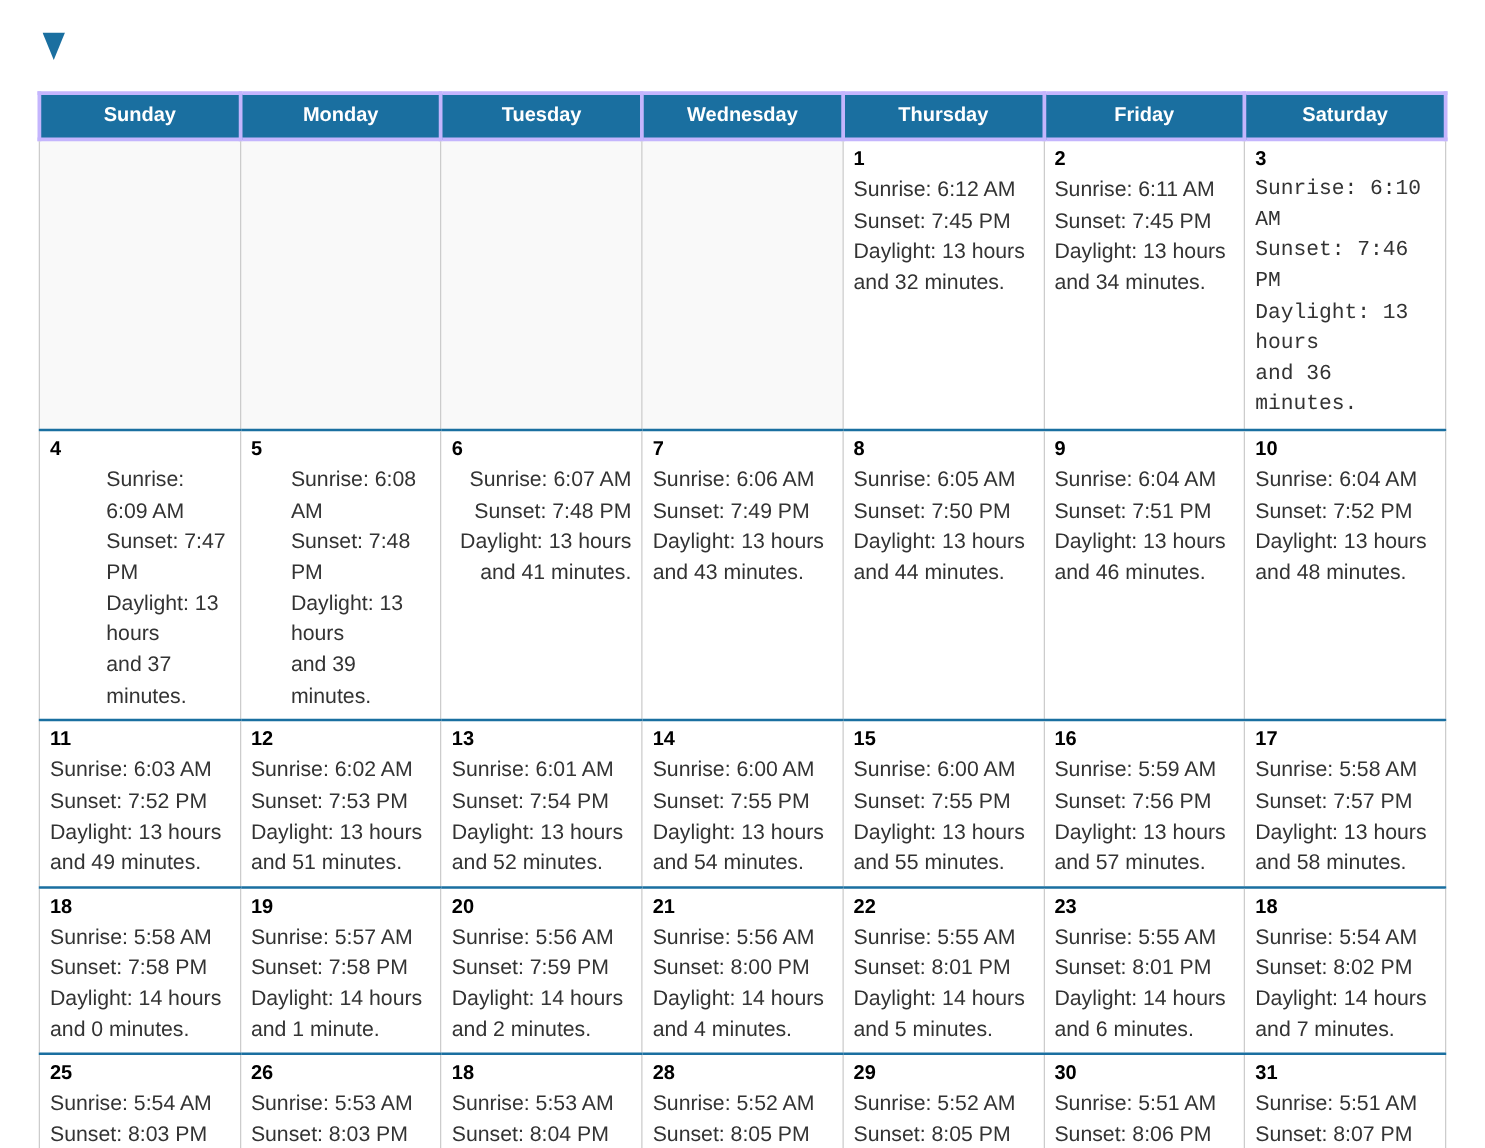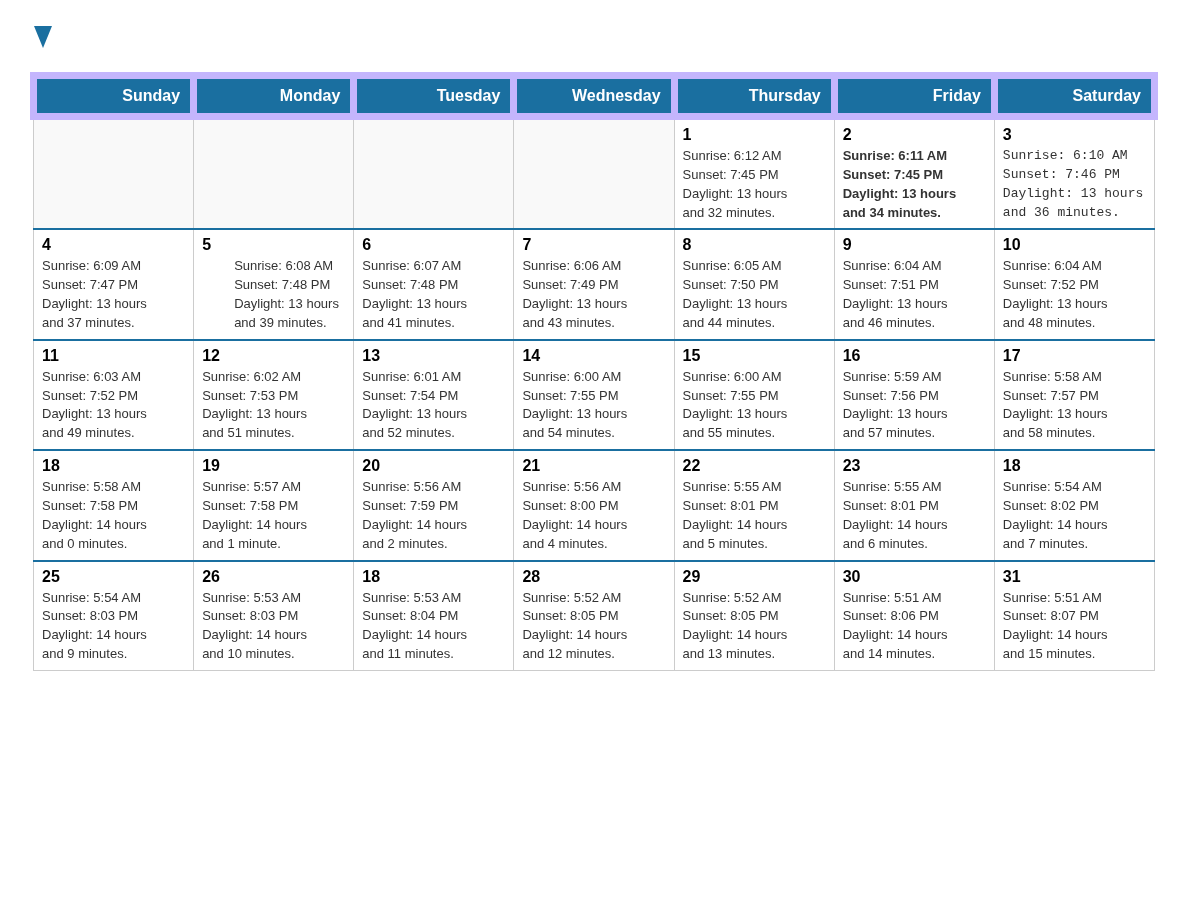--- a/index.html
+++ b/index.html
@@ -35,41 +35,41 @@
       width: 100%;
       border-collapse: collapse;
       border: 1px solid #aaa;
     }
     .calendar th {
       background-color: #1a6fa0;
       color: #fff;
       font-size: 16px;
       font-weight: bold;
       padding: 8px 10px;
-      text-align: right;
-      border: 7px solid #c4b5fd;
+      text-align: center;
+      border: 3px solid #c4b5fd;
     }
     .calendar td {
       vertical-align: top;
       padding: 6px 8px;
       border: 1px solid #ccc;
       width: calc(100% / 7);
       min-height: 100px;
       font-size: 13px;
       color: #333;
     }
     .day-number {
       font-size: 16px;
       font-weight: bold;
       color: #000;
       display: block;
       margin-bottom: 3px;
     }
     .day-info {
-      font-size: 13px;
+      font-size: 17px;
       color: #333;
       line-height: 1.45;
     }
     .empty-cell {
       background: #f9f9f9;
     }
     tr.week-row td {
       border-top: 2px solid #1a6fa0;
     }
     .logo-container {
@@ -128,51 +128,51 @@
         <td class="empty-cell"></td>
         <td>
           <span class="day-number">1</span>
           <div class="day-info" style="white-space: pre-line;">Sunrise: 6:12 AM
 Sunset: 7:45 PM
 Daylight: 13 hours
 and 32 minutes.</div>
         </td>
         <td>
           <span class="day-number">2</span>
-          <div class="day-info" style="white-space: pre-line; font-weight: bold;">Sunrise: 6:11 AM
+          <div class="day-info" style="white-space: pre-line;">Sunrise: 6:11 AM
 Sunset: 7:45 PM
 Daylight: 13 hours
 and 34 minutes.</div>
         </td>
         <td>
           <span class="day-number">3</span>
           <div class="day-info" style="white-space: pre-line; font-family: Liberation Mono, monospace;">Sunrise: 6:10 AM
 Sunset: 7:46 PM
 Daylight: 13 hours
 and 36 minutes.</div>
         </td>
       </tr>
       <tr class="week-row">
         <td>
           <span class="day-number">4</span>
-          <div class="day-info" style="white-space: pre-line;">Sunrise: 6:09 AM
+          <div class="day-info" style="white-space: pre-line; margin-left: 45px;">Sunrise: 6:09 AM
 Sunset: 7:47 PM
 Daylight: 13 hours
 and 37 minutes.</div>
         </td>
         <td>
           <span class="day-number">5</span>
           <div class="day-info" style="white-space: pre-line; margin-left: 32px;">Sunrise: 6:08 AM
 Sunset: 7:48 PM
 Daylight: 13 hours
 and 39 minutes.</div>
         </td>
         <td>
           <span class="day-number">6</span>
-          <div class="day-info" style="white-space: pre-line;">Sunrise: 6:07 AM
+          <div class="day-info" style="white-space: pre-line; text-align: right;">Sunrise: 6:07 AM
 Sunset: 7:48 PM
 Daylight: 13 hours
 and 41 minutes.</div>
         </td>
         <td>
           <span class="day-number">7</span>
           <div class="day-info" style="white-space: pre-line;">Sunrise: 6:06 AM
 Sunset: 7:49 PM
 Daylight: 13 hours
 and 43 minutes.</div>

